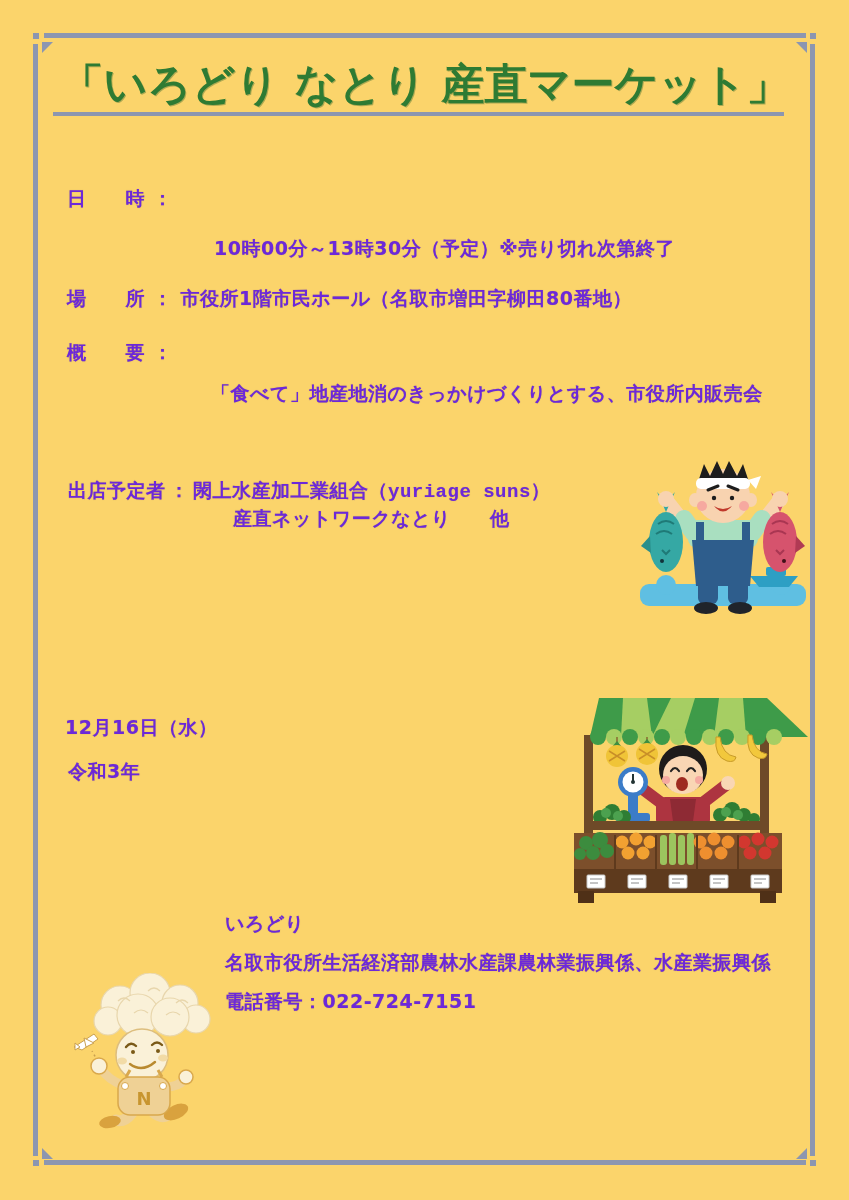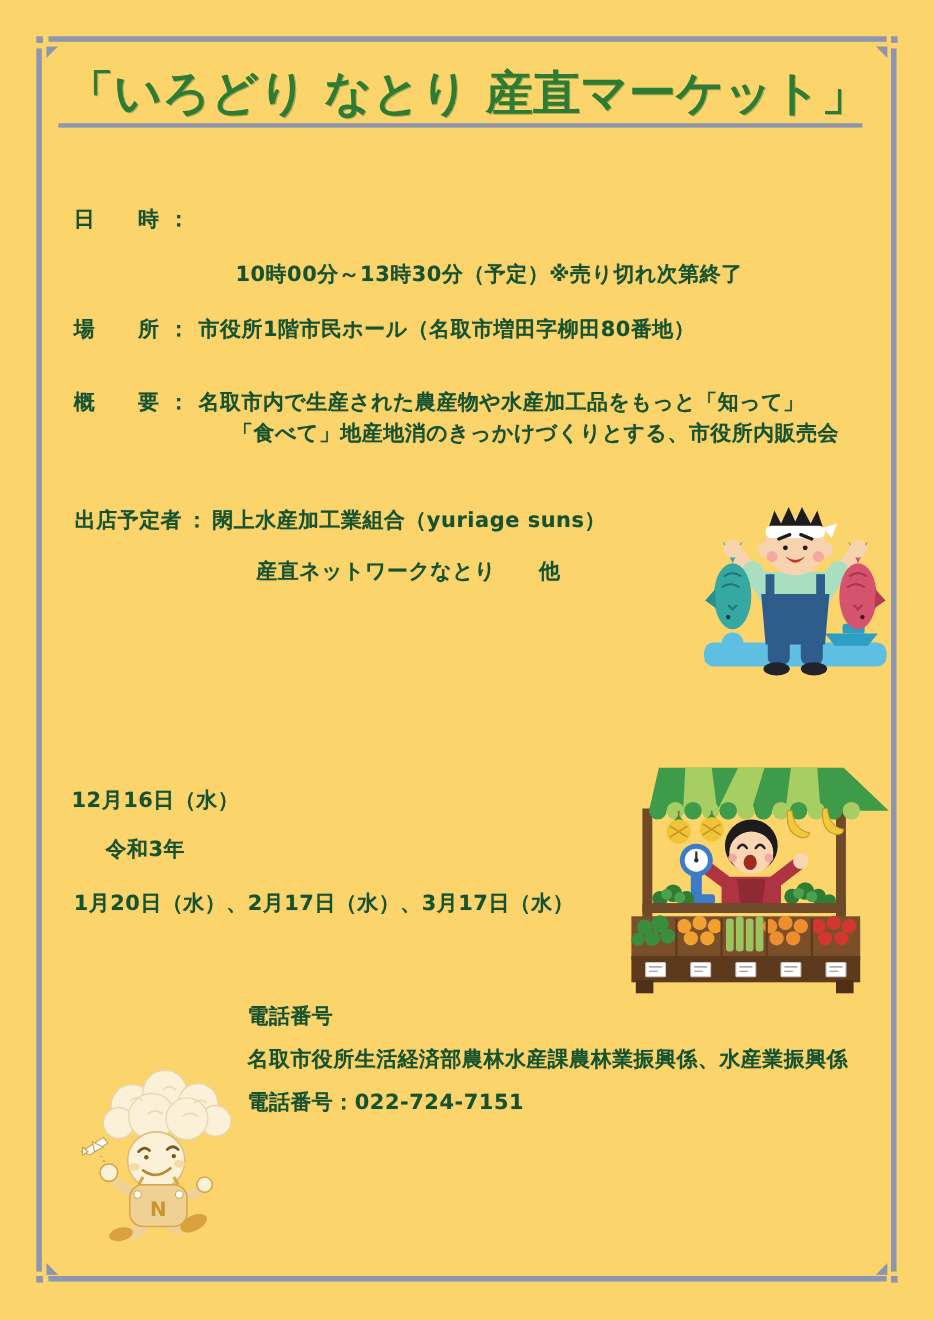--- a/index.html
+++ b/index.html
@@ -13,21 +13,21 @@
   .tri-tl{clip-path:polygon(0 0,100% 0,0 100%);left:42px;top:42px;}
   .tri-tr{clip-path:polygon(0 0,100% 0,100% 100%);left:796px;top:42px;}
   .tri-bl{clip-path:polygon(0 0,0 100%,100% 100%);left:42px;top:1148px;}
   .tri-br{clip-path:polygon(100% 0,0 100%,100% 100%);left:796px;top:1148px;}
   
   .title{position:absolute;left:40px;top:56px;width:770px;text-align:center;
          font-size:43px;font-weight:bold;color:#2E7B33;white-space:nowrap;
          text-shadow:1px 1px 0 rgba(30,90,35,.35);}
   .title-underline{position:absolute;left:53px;top:112px;width:731px;height:4px;background:#8C96B0;}
   
-  .txt{position:absolute;font-size:19px;color:#14532d;font-weight:bold;white-space:pre;
+  .txt{position:absolute;font-size:19px;color:#6d28d9;font-weight:bold;white-space:pre;
        letter-spacing:.5px;text-shadow:0 0 1px rgba(80,80,80,.35);}
   .row{display:flex;align-items:flex-start;}
   .row .colon{margin:0 8px;}
   .row .colon-tight{margin:0 4px;}
   .heading{font-size:20px;}
   svg text{font-family:"DejaVu Sans","Liberation Sans",sans-serif;}
 </style>
 </head>
 <body>
 
@@ -56,39 +56,37 @@
     <span class="colon">：</span>
   </div>
   <div class="txt" style="left:172px;top:236px;margin-left:42px;">10時00分～13時30分（予定）※売り切れ次第終了</div>
 
   <div class="txt row" style="left:67px;top:286px;">
     <span>場　　所</span>
     <span class="colon">：</span>
     <span>市役所1階市民ホール（名取市増田字柳田80番地）</span>
   </div>
 
-  <div class="txt row" style="left:67px;top:353px;">
+  <div class="txt row" style="left:67px;top:340px;">
     <span>概　　要</span>
     <span class="colon">：</span>
-    <span>名取市内で生産された農産物や水産加工品をもっと「知って」</span>
   </div>
   <div class="txt" style="left:211px;top:381px;font-family:Liberation Mono, monospace;">「食べて」地産地消のきっかけづくりとする、市役所内販売会</div>
 
-  <div class="txt row" style="left:68px;top:460px;">
+  <div class="txt row" style="left:68px;top:478px;font-family:Liberation Mono, monospace;">
     <span>出店予定者</span>
     <span class="colon-tight">：</span>
     <span>閖上水産加工業組合（yuriage suns）</span>
   </div>
   <div class="txt" style="left:193px;top:506px;margin-left:40px;">産直ネットワークなとり　　他</div>
 
   <div class="txt" style="left:65px;top:715px;">12月16日（水）</div>
-  <div class="txt" style="left:68px;top:759px;margin-left:28px;">令和3年</div>
-  <div class="txt" style="left:67px;top:808px;">1月20日（水）、2月17日（水）、3月17日（水）</div>
-
-  <div class="txt" style="left:225px;top:911px;">電話番号</div>
+  <div class="txt" style="left:68px;top:759px;">令和3年</div>
+
+  <div class="txt" style="left:225px;top:911px;">いろどり</div>
   <div class="txt" style="left:225px;top:950px;text-align:center;">名取市役所生活経済部農林水産課農林業振興係、水産業振興係</div>
   <div class="txt" style="left:225px;top:989px;">電話番号：022-724-7151</div>
 
   <div class="abs" style="left:638px;top:456px;width:170px;height:165px;">
     <svg width="170" height="165" viewBox="0 0 170 165">
 
       <rect x="2" y="128" width="166" height="22" rx="9" fill="#5FBFE2"></rect>
       <circle cx="28" cy="129" r="10" fill="#5FBFE2"></circle>
       <circle cx="143" cy="129" r="10" fill="#5FBFE2"></circle>
       <path d="M112,120 L160,120 L151,131 L121,131 Z" fill="#2D9FC4"></path>

